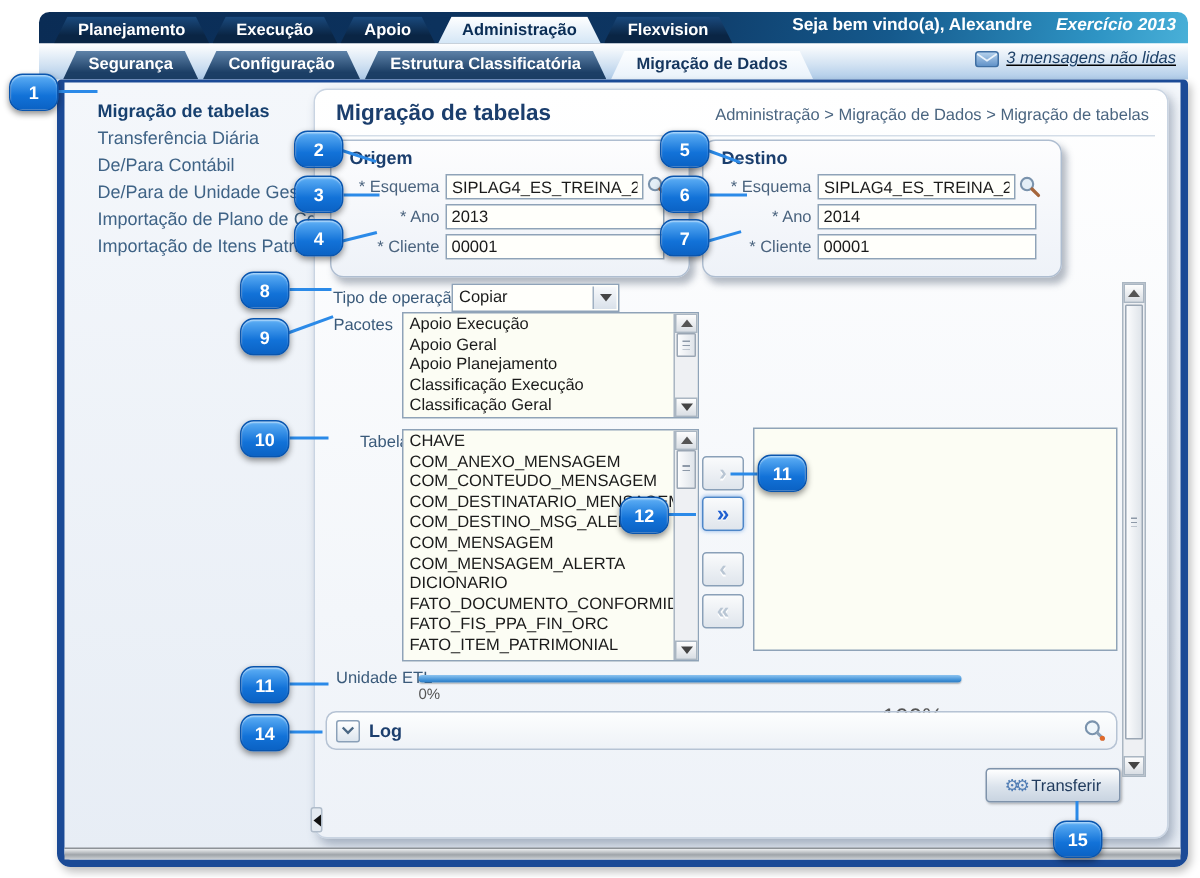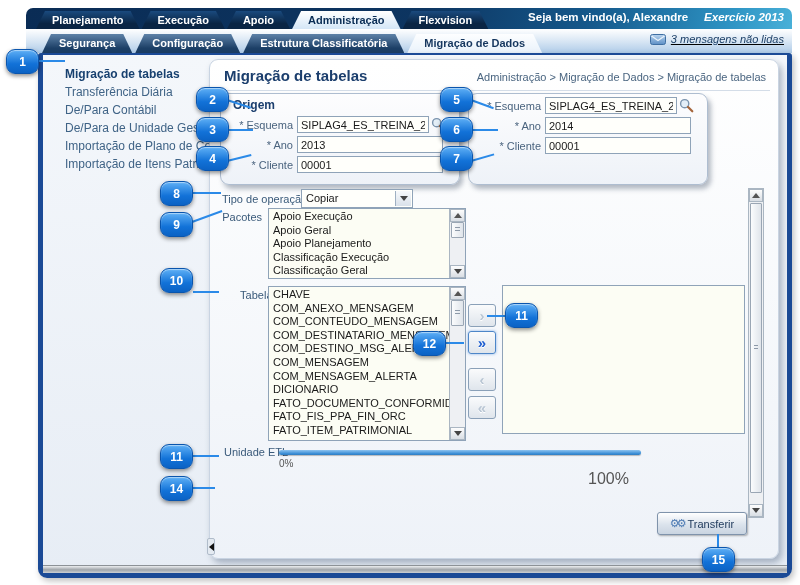--- a/index.html
+++ b/index.html
@@ -204,20 +204,21 @@
             <span class="flabel">* Ano</span>
             <input class="finput" value="2013" style="">
           </div>
           <div class="frow">
             <span class="flabel">* Cliente</span>
             <input class="finput" value="00001" style="">
           </div>
         </div>
 
         <div class="gbox destino">
+          <div class="gbox-legend">Destino</div>
           <div class="frow">
             <span class="flabel">* Esquema</span>
             <input class="finput" style="width: 132px;" value="SIPLAG4_ES_TREINA_2014">
             <span class="lookup">
               <svg width="15" height="15" viewBox="0 0 15 15">
                   <circle cx="5.7" cy="5.7" r="4.1" fill="#e3eef7" stroke="#7a93ad" stroke-width="1.4"></circle>
                   <line x1="9" y1="9" x2="13.3" y2="13.3" stroke="#a5653b" stroke-width="2.2" stroke-linecap="round"></line>
                 </svg>
             </span>
           </div>
@@ -294,20 +295,35 @@
         <div class="shbtn" style="top:308px;">‹</div>
         <div class="shbtn" style="top:336px;">«</div>
 
         <div class="listbox" style="left:292px; top:225px; width:243px; height:149px;"></div>
 
         <div class="etl-label">Unidade ETL</div>
         <div class="etl-bar"></div>
         <div class="etl-min">0%</div>
         <div class="etl-max">100%</div>
 
+        <div class="logbar">
+          <span class="log-chevron">
+            <svg width="10" height="8" viewBox="0 0 10 8">
+                <polyline points="1.5,2 5,5.5 8.5,2" fill="none" stroke="#4a6784" stroke-width="1.6"></polyline>
+              </svg>
+          </span>
+          <span class="log-title">Log</span>
+          <span class="log-search">
+            <svg width="16" height="16" viewBox="0 0 16 16">
+                <circle cx="6.2" cy="6.2" r="4.3" fill="#eff6fb" stroke="#7a93ad" stroke-width="1.4"></circle>
+                <line x1="9.6" y1="9.6" x2="13.6" y2="13.6" stroke="#8aa0b6" stroke-width="2" stroke-linecap="round"></line>
+                <circle cx="12.9" cy="13.2" r="1.7" fill="#e06a2b"></circle>
+              </svg>
+          </span>
+        </div>
 
         <div class="transfer">
           <span class="gears">⚙⚙</span>
           <span>Transferir</span>
         </div>
 
         <div class="mainsb">
           <div class="sb-btn" style="top:0">
               <span class="tri-up-s"></span>
             </div>
@@ -339,21 +355,21 @@
   <div class="callout" style="left:440px; top:87px;">5</div>
   <div class="cline" style="left:471px; top:99px; width:24px; transform:rotate(20deg);"></div>
   <div class="callout" style="left:440px; top:117px;">6</div>
   <div class="cline" style="left:473px; top:129px; width:25px;"></div>
   <div class="callout" style="left:440px; top:146px;">7</div>
   <div class="cline" style="left:471px; top:160px; width:24px; transform:rotate(-16deg);"></div>
   <div class="callout" style="left:160px; top:181px;">8</div>
   <div class="cline" style="left:193px; top:192px; width:28px;"></div>
   <div class="callout" style="left:160px; top:212px;">9</div>
   <div class="cline" style="left:192px; top:221px; width:32px; transform:rotate(-20deg);"></div>
-  <div class="callout" style="left:160px; top:268px;">10</div>
+  <div class="callout" style="left:160px; top:280px;">10</div>
   <div class="cline" style="left:193px; top:291px; width:26px;"></div>
   <div class="callout" style="left:505px; top:303px;">11</div>
   <div class="cline" style="left:487px; top:315px; width:18px;"></div>
   <div class="callout" style="left:413px; top:331px;">12</div>
   <div class="cline" style="left:446px; top:342px; width:18px;"></div>
   <div class="callout" style="left:160px; top:444px;">11</div>
   <div class="cline" style="left:193px; top:455px; width:26px;"></div>
   <div class="callout" style="left:160px; top:476px;">14</div>
   <div class="cline" style="left:193px; top:487px; width:22px;"></div>
   <div class="callout" style="left:702px; top:547px;">15</div>

